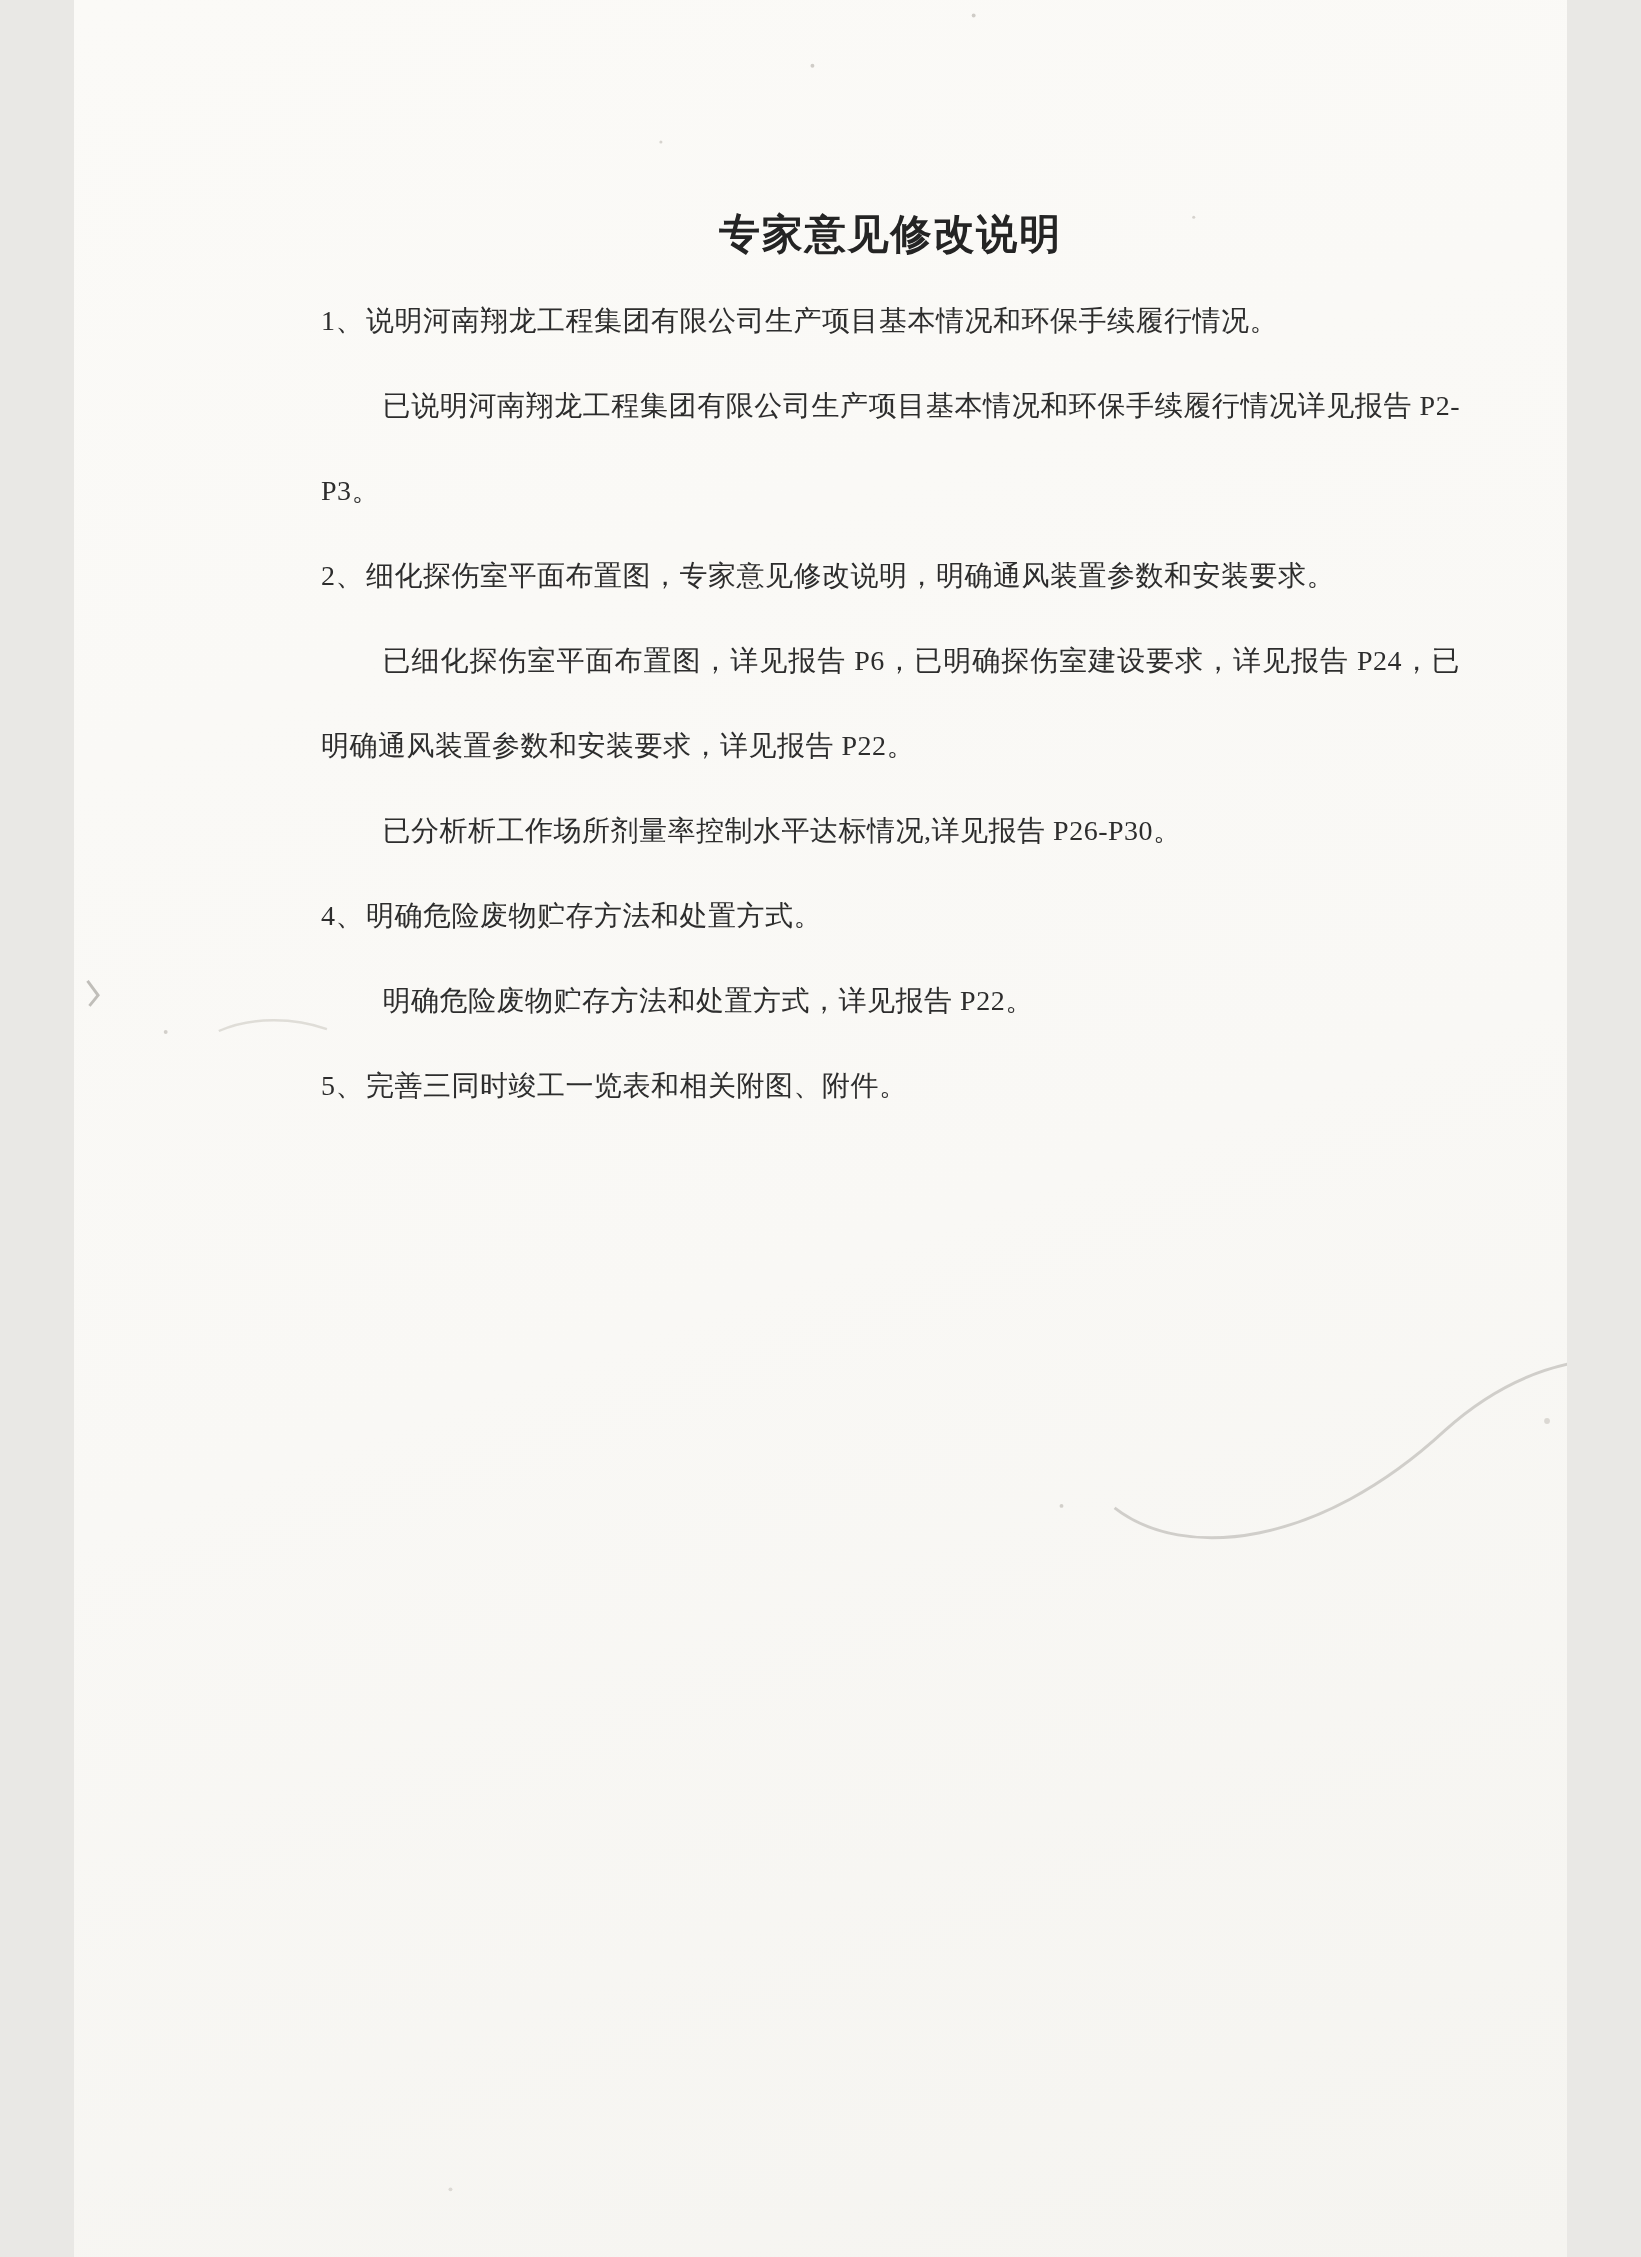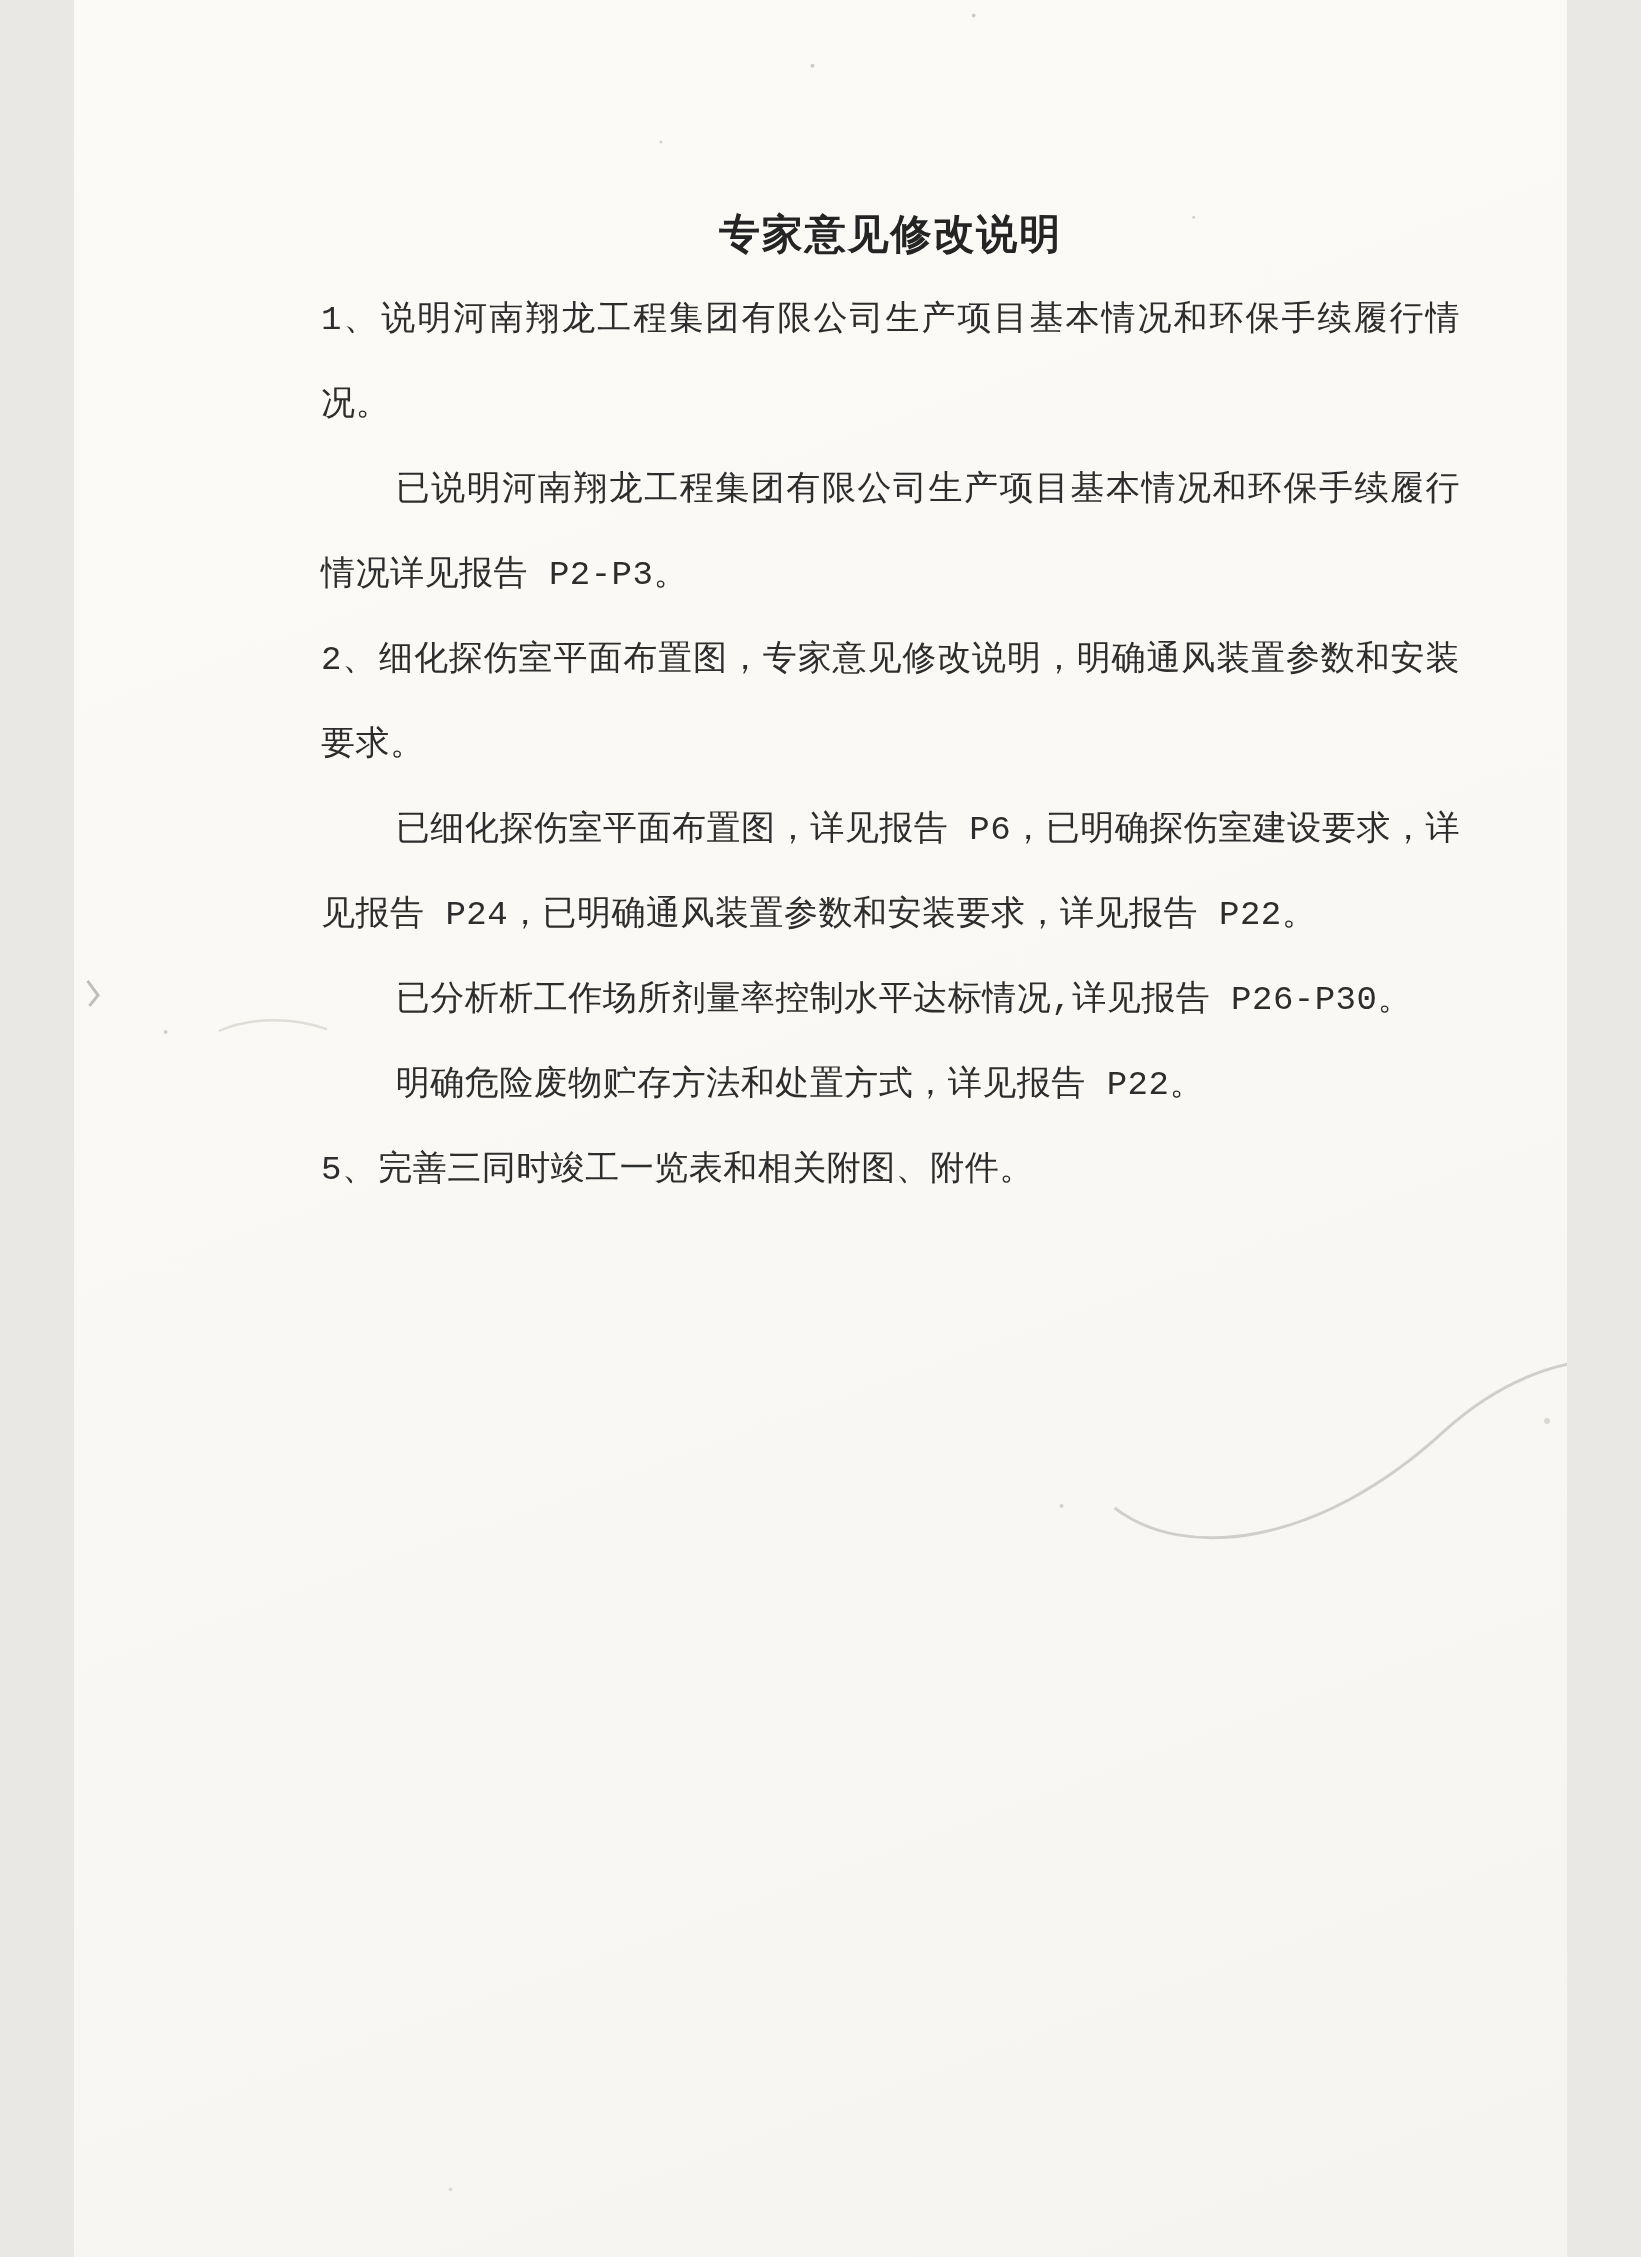--- a/index.html
+++ b/index.html
@@ -33,25 +33,24 @@
     margin: 0 0 19.3px 0;
     font-size: 41px;
     line-height: 50px;
     font-weight: 700;
     text-align: center;
     letter-spacing: 1.9px;
     color: #242424;
   }
   .line {
     margin: 0;
-    font-size: 34px;
+    font-size: 28px;
     line-height: 85px;
     text-align: justify;
     letter-spacing: 0.5px;
-    font-family: Liberation Mono, monospace;
   }
   .answer {
     text-indent: 2.2em;
   }
   .num {
     padding-right: 1.9px;
   }
 </style>
 </head>
 <body>
@@ -90,20 +89,21 @@
     <section>
       <p class="line question"><span class="num">2、</span><span>细化探伤室平面布置图，专家意见修改说明，明确通风装置参数和安装要求。</span></p>
       <p class="line answer">已细化探伤室平面布置图，详见报告 P6，已明确探伤室建设要求，详见报告 P24，已明确通风装置参数和安装要求，详见报告 P22。</p>
     </section>
 
     <section>
       <p class="line answer">已分析析工作场所剂量率控制水平达标情况,详见报告 P26-P30。</p>
     </section>
 
     <section>
+      <p class="line question"><span class="num">4、</span><span>明确危险废物贮存方法和处置方式。</span></p>
       <p class="line answer">明确危险废物贮存方法和处置方式，详见报告 P22。</p>
     </section>
 
     <section>
       <p class="line question"><span class="num">5、</span><span>完善三同时竣工一览表和相关附图、附件。</span></p>
     </section>
 
   </div>
 </div>
 

